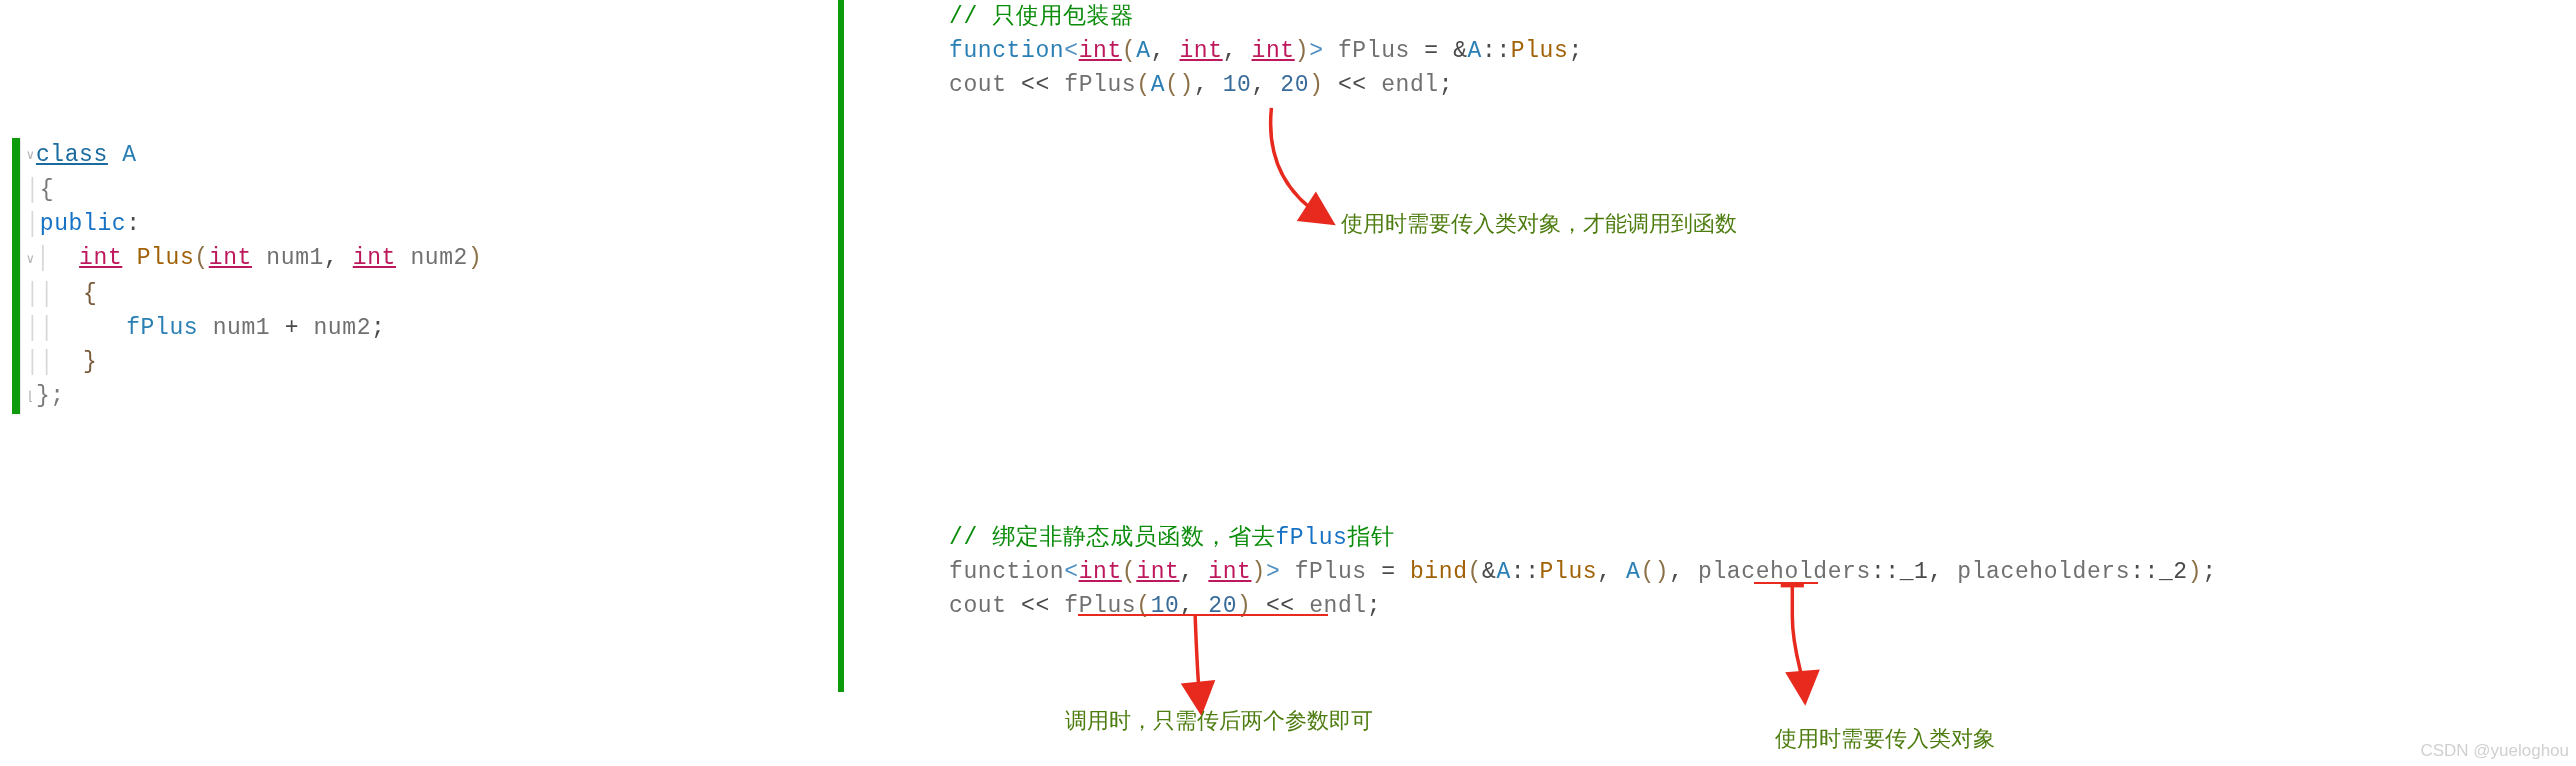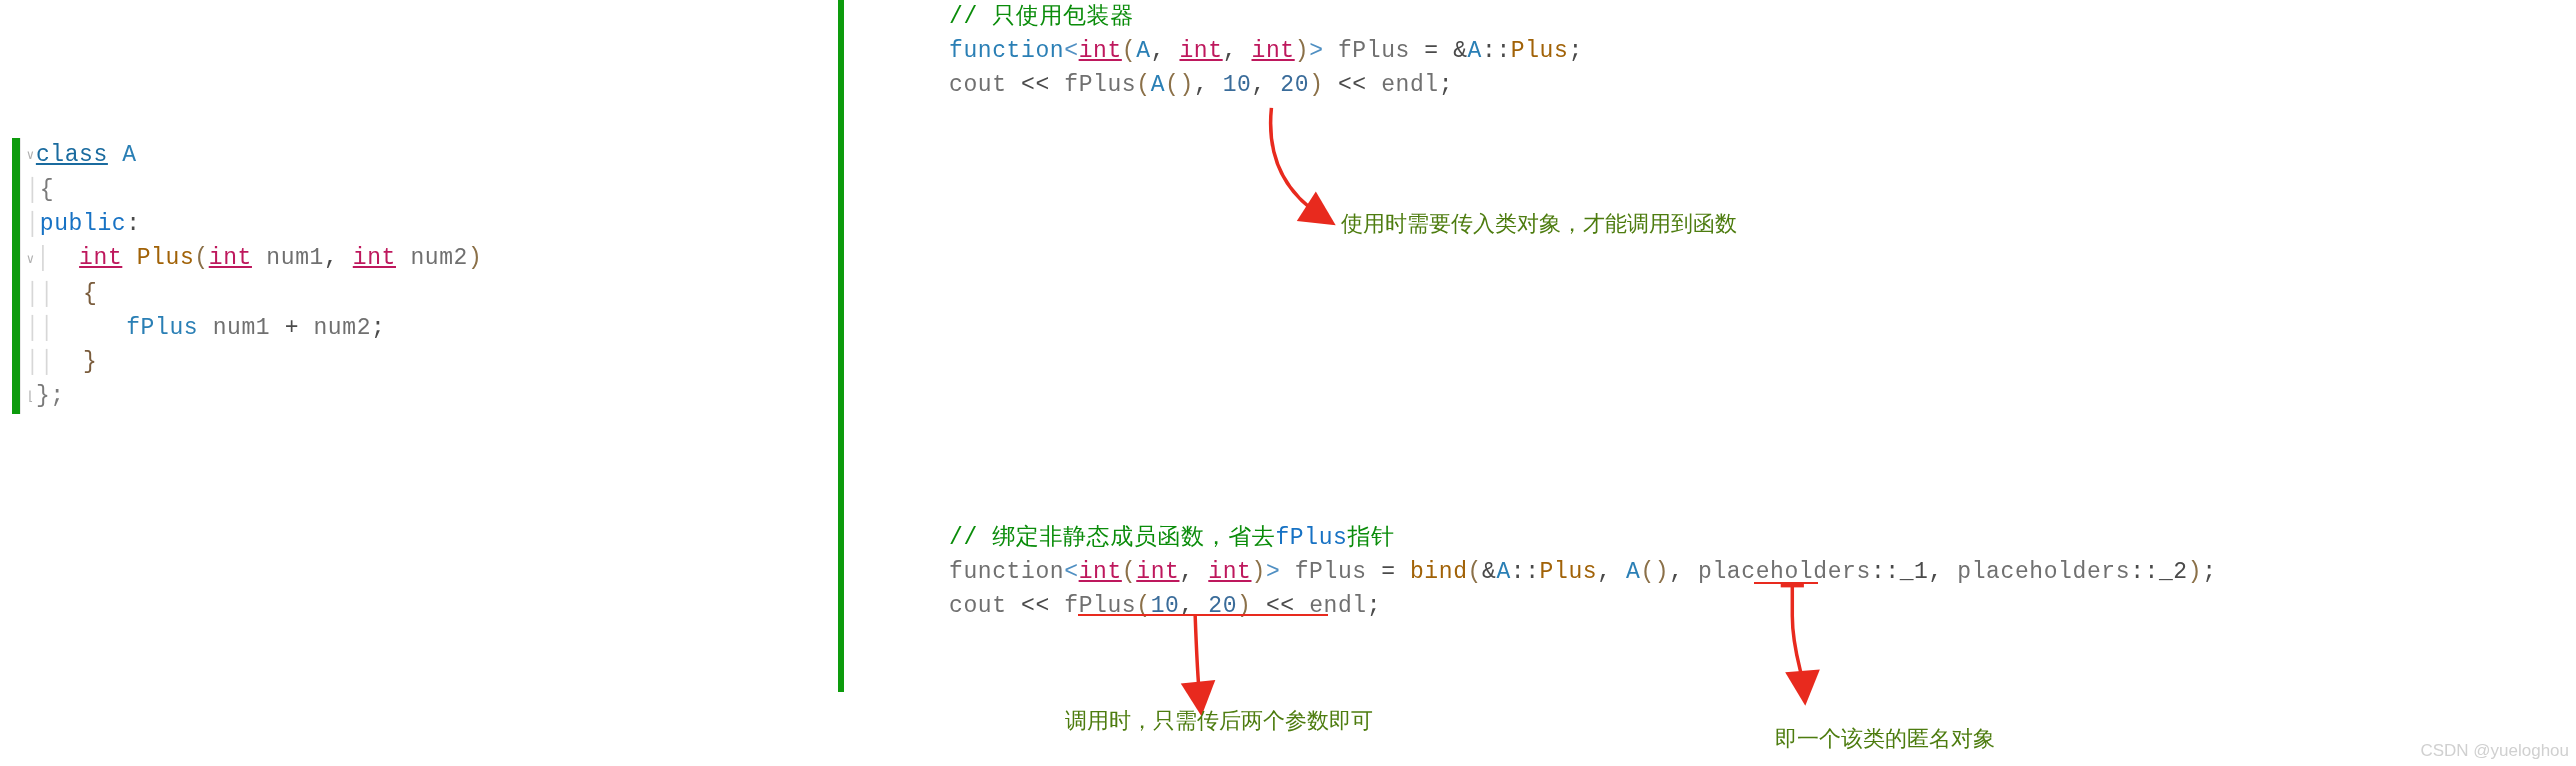--- a/index.html
+++ b/index.html
@@ -179,17 +179,17 @@
 
   <svg class="arrow" style="left:1769px; top:581px;" width="93" height="116" viewBox="0 0 160 200">
     <defs>
       <marker id="ah3" markerWidth="12" markerHeight="12" refX="6" refY="6" orient="auto">
         <path d="M1,1 L11,6 L1,11 Z" fill="#e82a1e"></path>
       </marker>
     </defs>
     <path d="M 40 5 L 40 60 C 40 120, 58 160, 60 185" stroke="#e82a1e" stroke-width="6" fill="none" marker-end="url(#ah3)"></path>
     <path d="M 20 8 L 60 8" stroke="#e82a1e" stroke-width="6" fill="none"></path>
   </svg>
-  <div class="anno" style="left:1775px; top:724px;">即一个该类的匿名对象</div>
+  <div class="anno" style="left:1775px; top:724px;">使用时需要传入类对象</div>
 
   <div class="watermark">CSDN @yueloghou</div>
 </div>
 
 
 </body></html>

